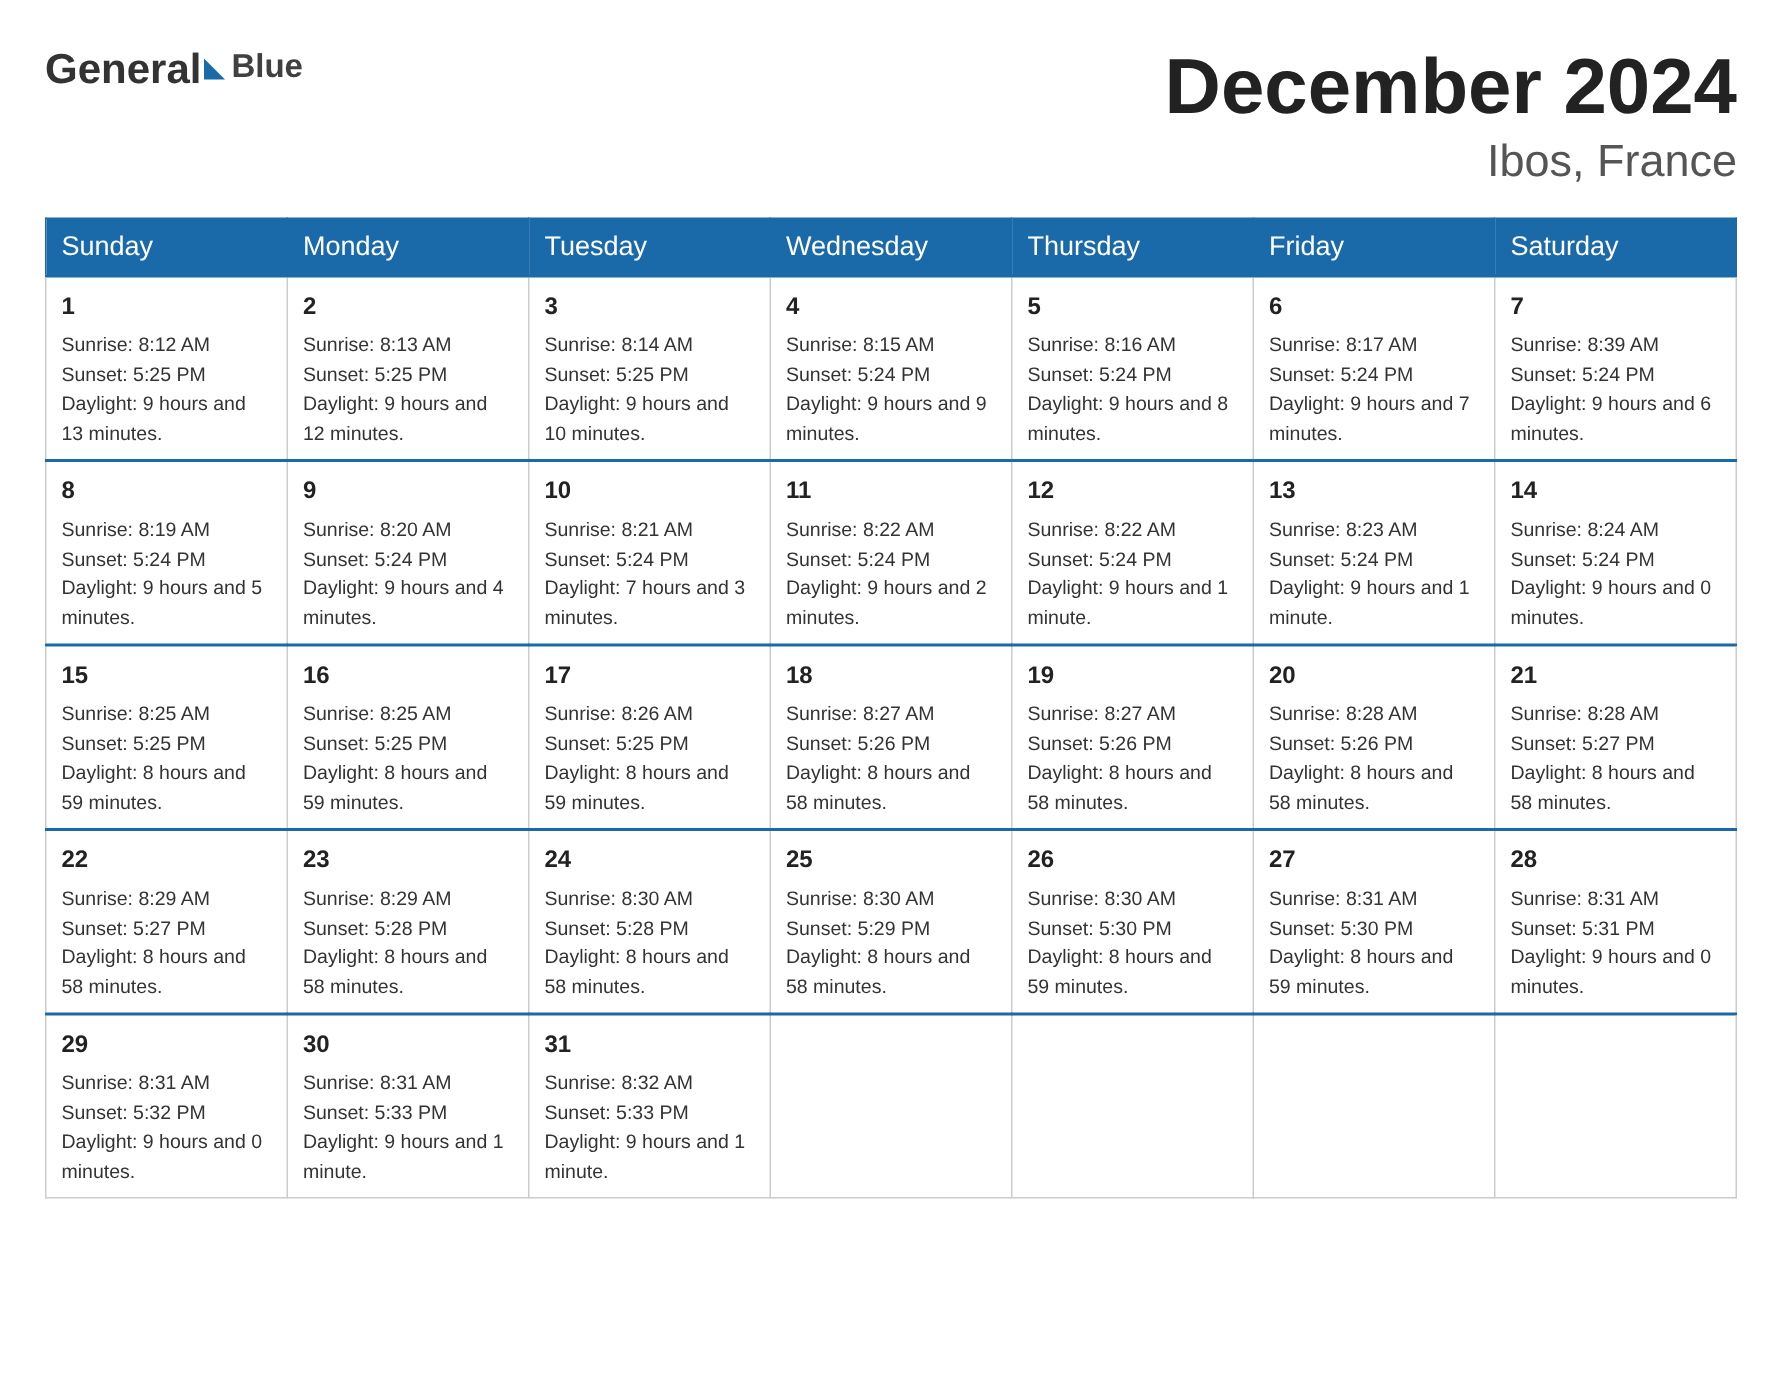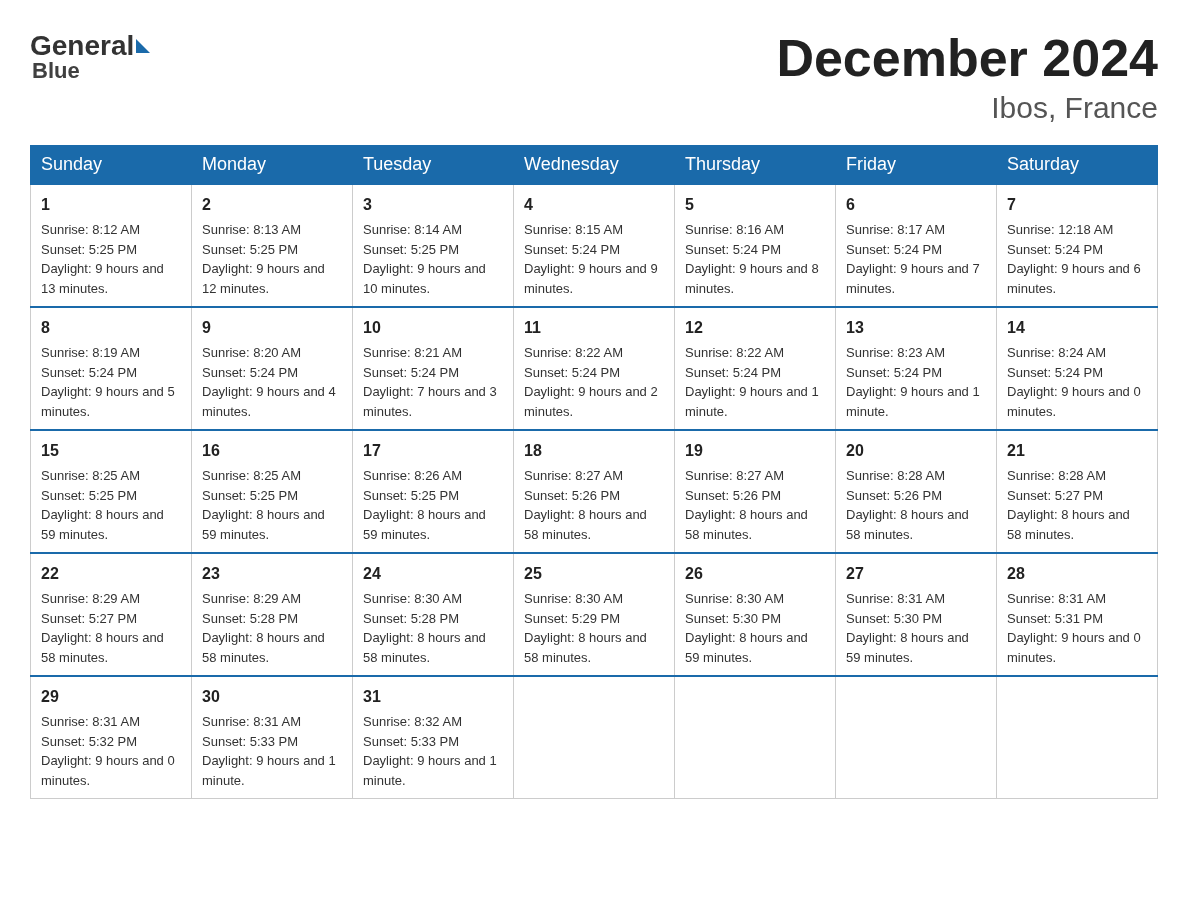--- a/index.html
+++ b/index.html
@@ -11,22 +11,22 @@
       min-height: 918px;
     }
     .header {
       display: flex;
       justify-content: space-between;
       align-items: flex-start;
       margin-bottom: 20px;
     }
     .logo {
       display: flex;
-      flex-direction: column;
-      align-items: flex-start;
+      flex-direction: row;
+      align-items: center;
     }
     .logo-text {
       font-size: 28px;
       font-weight: bold;
       color: #333;
       display: flex;
       align-items: center;
     }
     .logo-general {
       color: #333;
@@ -165,21 +165,21 @@
           <span>Daylight: 9 hours and 8 minutes.</span>
         </td>
         <td>
           <span class="day-number">6</span>
           <span>Sunrise: 8:17 AM</span><br>
           <span>Sunset: 5:24 PM</span><br>
           <span>Daylight: 9 hours and 7 minutes.</span>
         </td>
         <td>
           <span class="day-number">7</span>
-          <span>Sunrise: 12:18 AM</span><br>
+          <span>Sunrise: 8:39 AM</span><br>
           <span>Sunset: 5:24 PM</span><br>
           <span>Daylight: 9 hours and 6 minutes.</span>
         </td>
       </tr>
       <tr>
         <td>
           <span class="day-number">8</span>
           <span>Sunrise: 8:19 AM</span><br>
           <span>Sunset: 5:24 PM</span><br>
           <span>Daylight: 9 hours and 5 minutes.</span>

